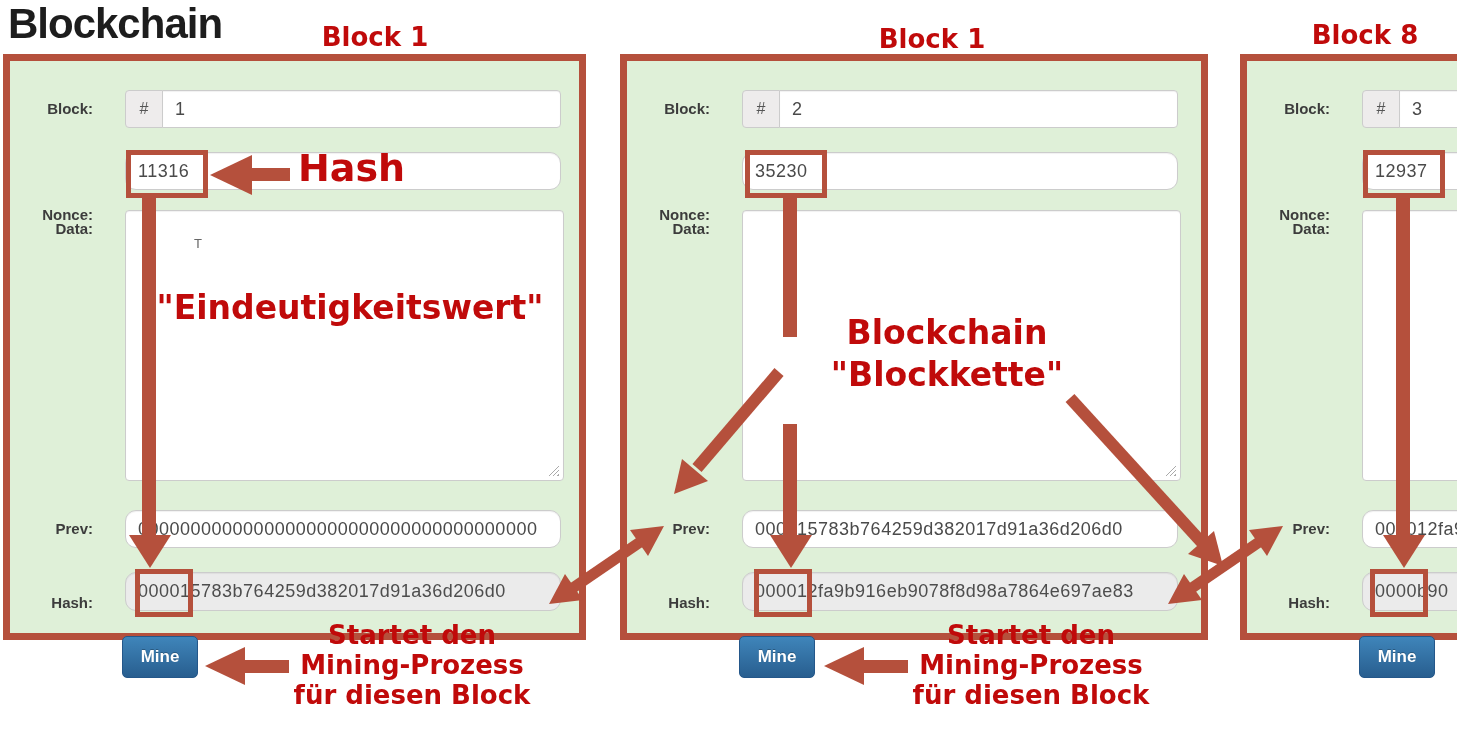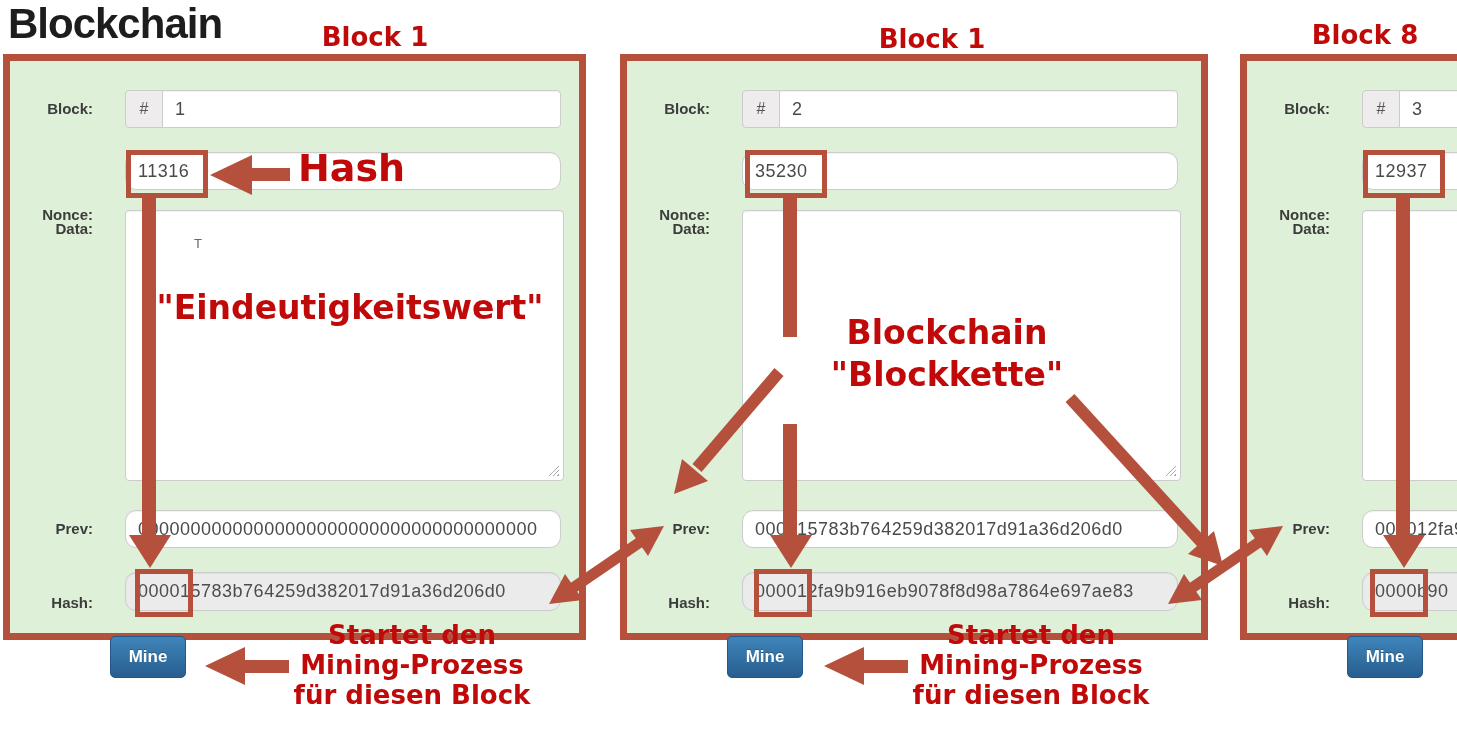--- a/index.html
+++ b/index.html
@@ -33,21 +33,21 @@
   .row-data   .field-label { top:159px; }
   .textarea   { position:absolute; left:115px; top:149px; width:439px; height:271px;
                 background:#fff; border:1px solid #ccc; border-radius:4px; resize:none;
                 box-shadow:inset 0 1px 1px rgba(0,0,0,.06); }
   .textarea-grip { position:absolute; left:538px; top:404px; width:11px; height:11px;
                    background:repeating-linear-gradient(135deg,transparent 0 2px,#aaa 2px 3px);
                    clip-path:polygon(100% 0,100% 100%,0 100%); }
   .row-prev   .field-label { top:459px; } .row-prev .input { top:449px; }
   .row-hash   .field-label { top:533px; } .row-hash .input { top:511px; height:39px; }
 
-  .mine-btn { position:absolute; left:100px; top:575px; width:76px; height:42px;
+  .mine-btn { position:absolute; left:112px; top:575px; width:76px; height:42px;
               background:linear-gradient(#3f85ba,#285e8f); border:1px solid #24578a;
               border-radius:5px; color:#fff; font-weight:bold; font-size:17px;
               text-shadow:0 -1px 0 rgba(0,0,0,.25); cursor:pointer;
               font-family:"Liberation Sans",sans-serif; }
 
   
   .anno { position:absolute; color:#c00a0a; font-weight:bold;
           font-family:"DejaVu Sans", sans-serif; z-index:6; pointer-events:none; }
   .block-header { font-size:26px; width:160px; text-align:center; }
   #hdr-1 { left:295px;  top:22px; }

